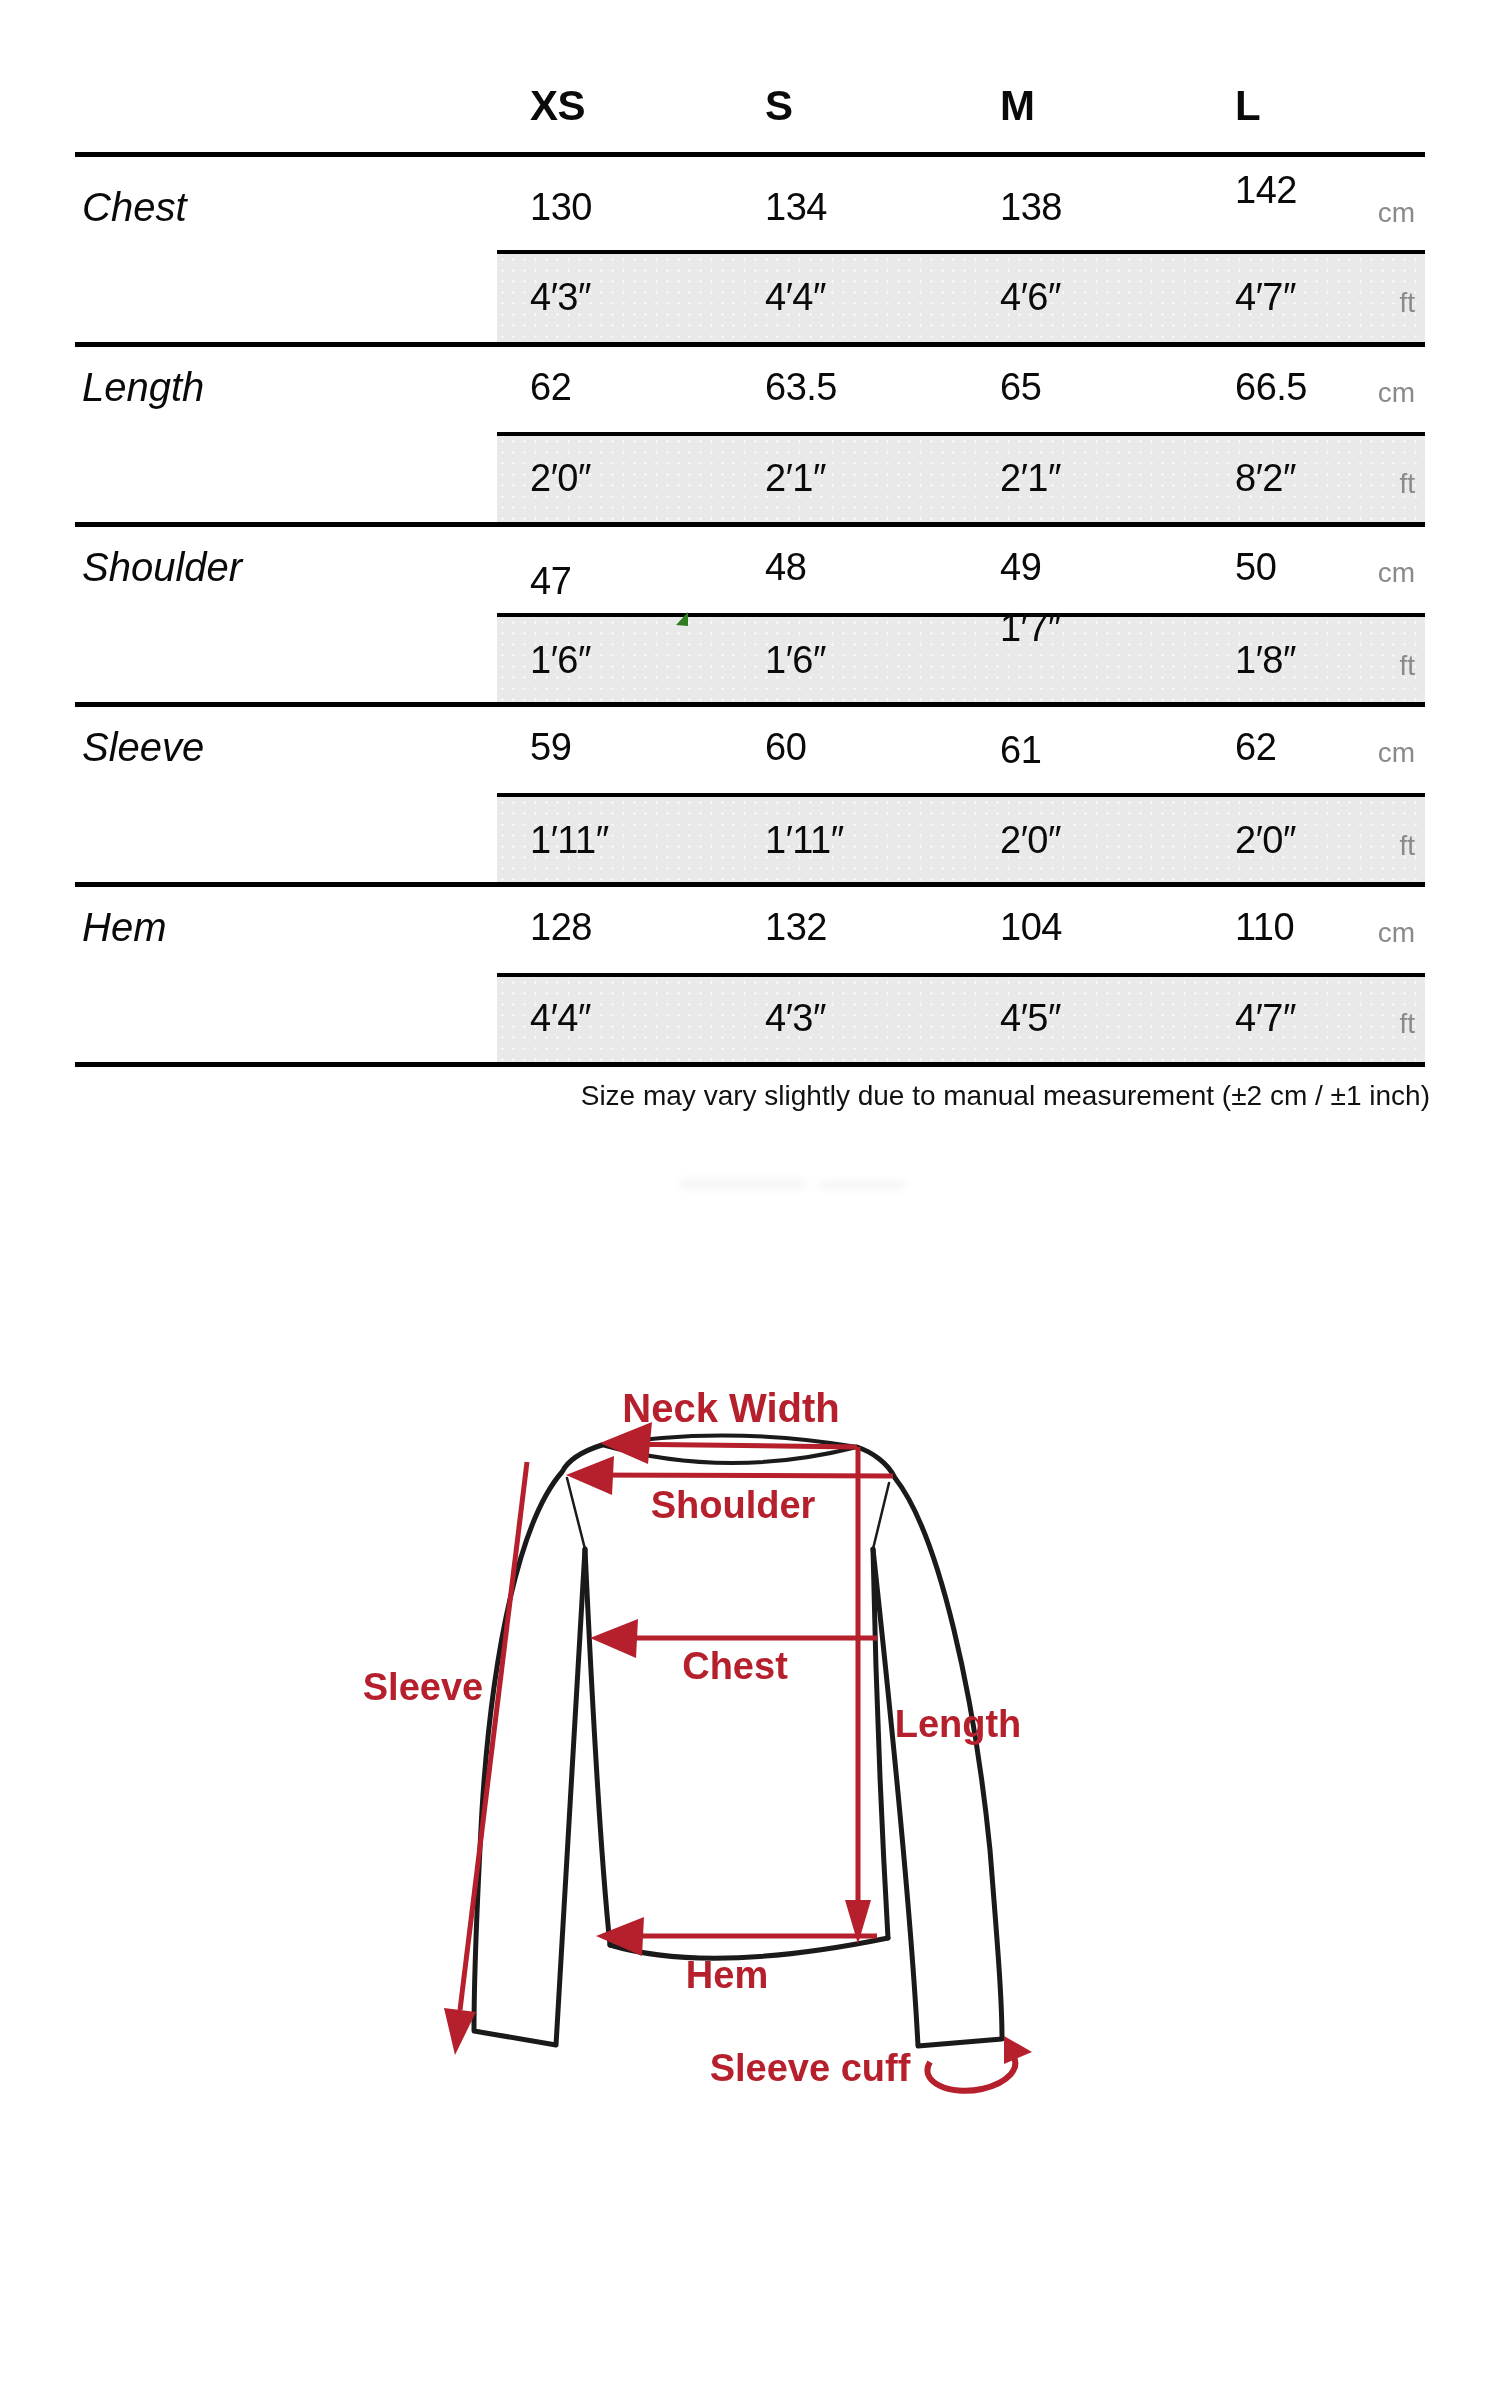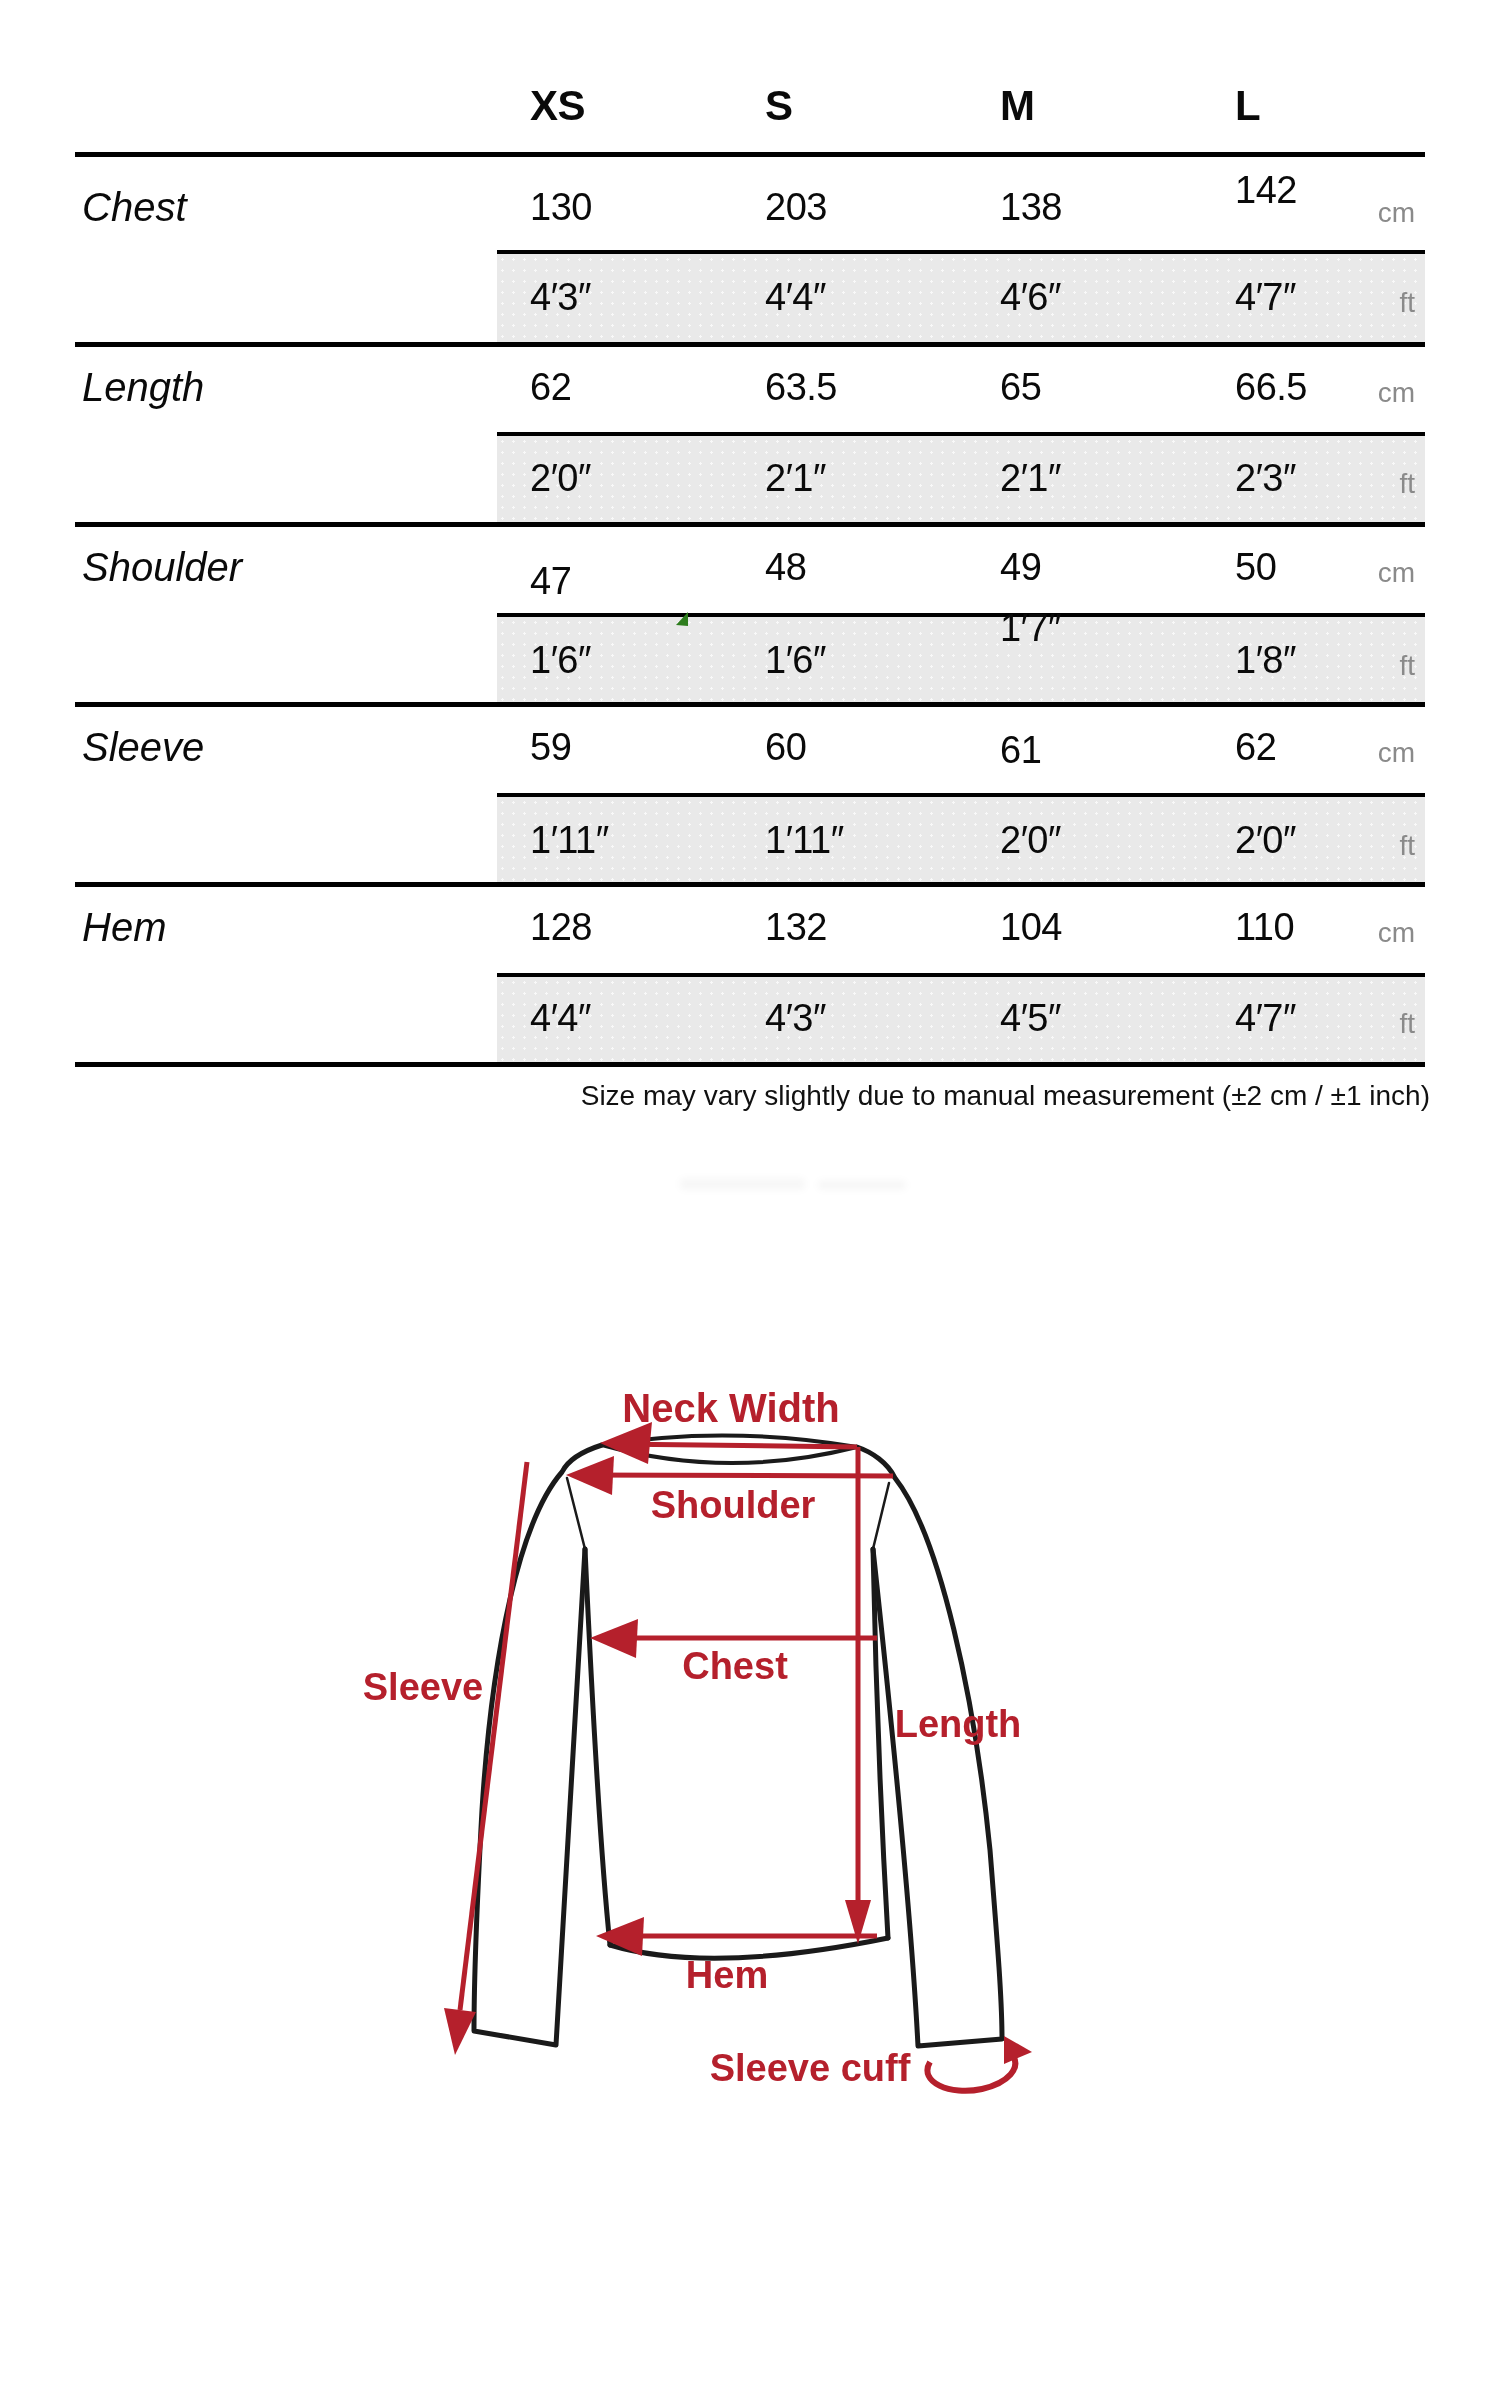--- a/index.html
+++ b/index.html
@@ -42,21 +42,21 @@
 
     <div class="hdr c0" style="top:82px">XS</div>
     <div class="hdr c1" style="top:82px">S</div>
     <div class="hdr c2" style="top:82px">M</div>
     <div class="hdr c3" style="top:82px">L</div>
 
     <div class="rule full" style="top:152px"></div>
     <div class="band" style="top:254px;height:88px"></div>
     <div class="row-label" style="top:183px">Chest</div>
     <div class="val c0" style="top:183px">130</div>
-    <div class="val c1" style="top:183px">203</div>
+    <div class="val c1" style="top:183px">134</div>
     <div class="val c2" style="top:183px">138</div>
     <div class="val c3" style="top:166px">142</div>
     <div class="unit" style="top:196px">cm</div>
     <div class="rule partial" style="top:250px"></div>
     <div class="val c0" style="top:273px">4′3″</div>
     <div class="val c1" style="top:273px">4′4″</div>
     <div class="val c2" style="top:273px">4′6″</div>
     <div class="val c3" style="top:273px">4′7″</div>
     <div class="unit" style="top:286px">ft</div>
 
@@ -65,21 +65,21 @@
     <div class="row-label" style="top:363px">Length</div>
     <div class="val c0" style="top:363px">62</div>
     <div class="val c1" style="top:363px">63.5</div>
     <div class="val c2" style="top:363px">65</div>
     <div class="val c3" style="top:363px">66.5</div>
     <div class="unit" style="top:376px">cm</div>
     <div class="rule partial" style="top:432px"></div>
     <div class="val c0" style="top:454px">2′0″</div>
     <div class="val c1" style="top:454px">2′1″</div>
     <div class="val c2" style="top:454px">2′1″</div>
-    <div class="val c3" style="top:454px">2′3″</div>
+    <div class="val c3" style="top:454px">8′2″</div>
     <div class="unit" style="top:467px">ft</div>
 
     <div class="rule full" style="top:522px"></div>
     <div class="band" style="top:617px;height:85px"></div>
     <div class="row-label" style="top:543px">Shoulder</div>
     <div class="val c0" style="top:557px">47</div>
     <div class="val c1" style="top:543px">48</div>
     <div class="val c2" style="top:543px">49</div>
     <div class="val c3" style="top:543px">50</div>
     <div class="unit" style="top:556px">cm</div>

